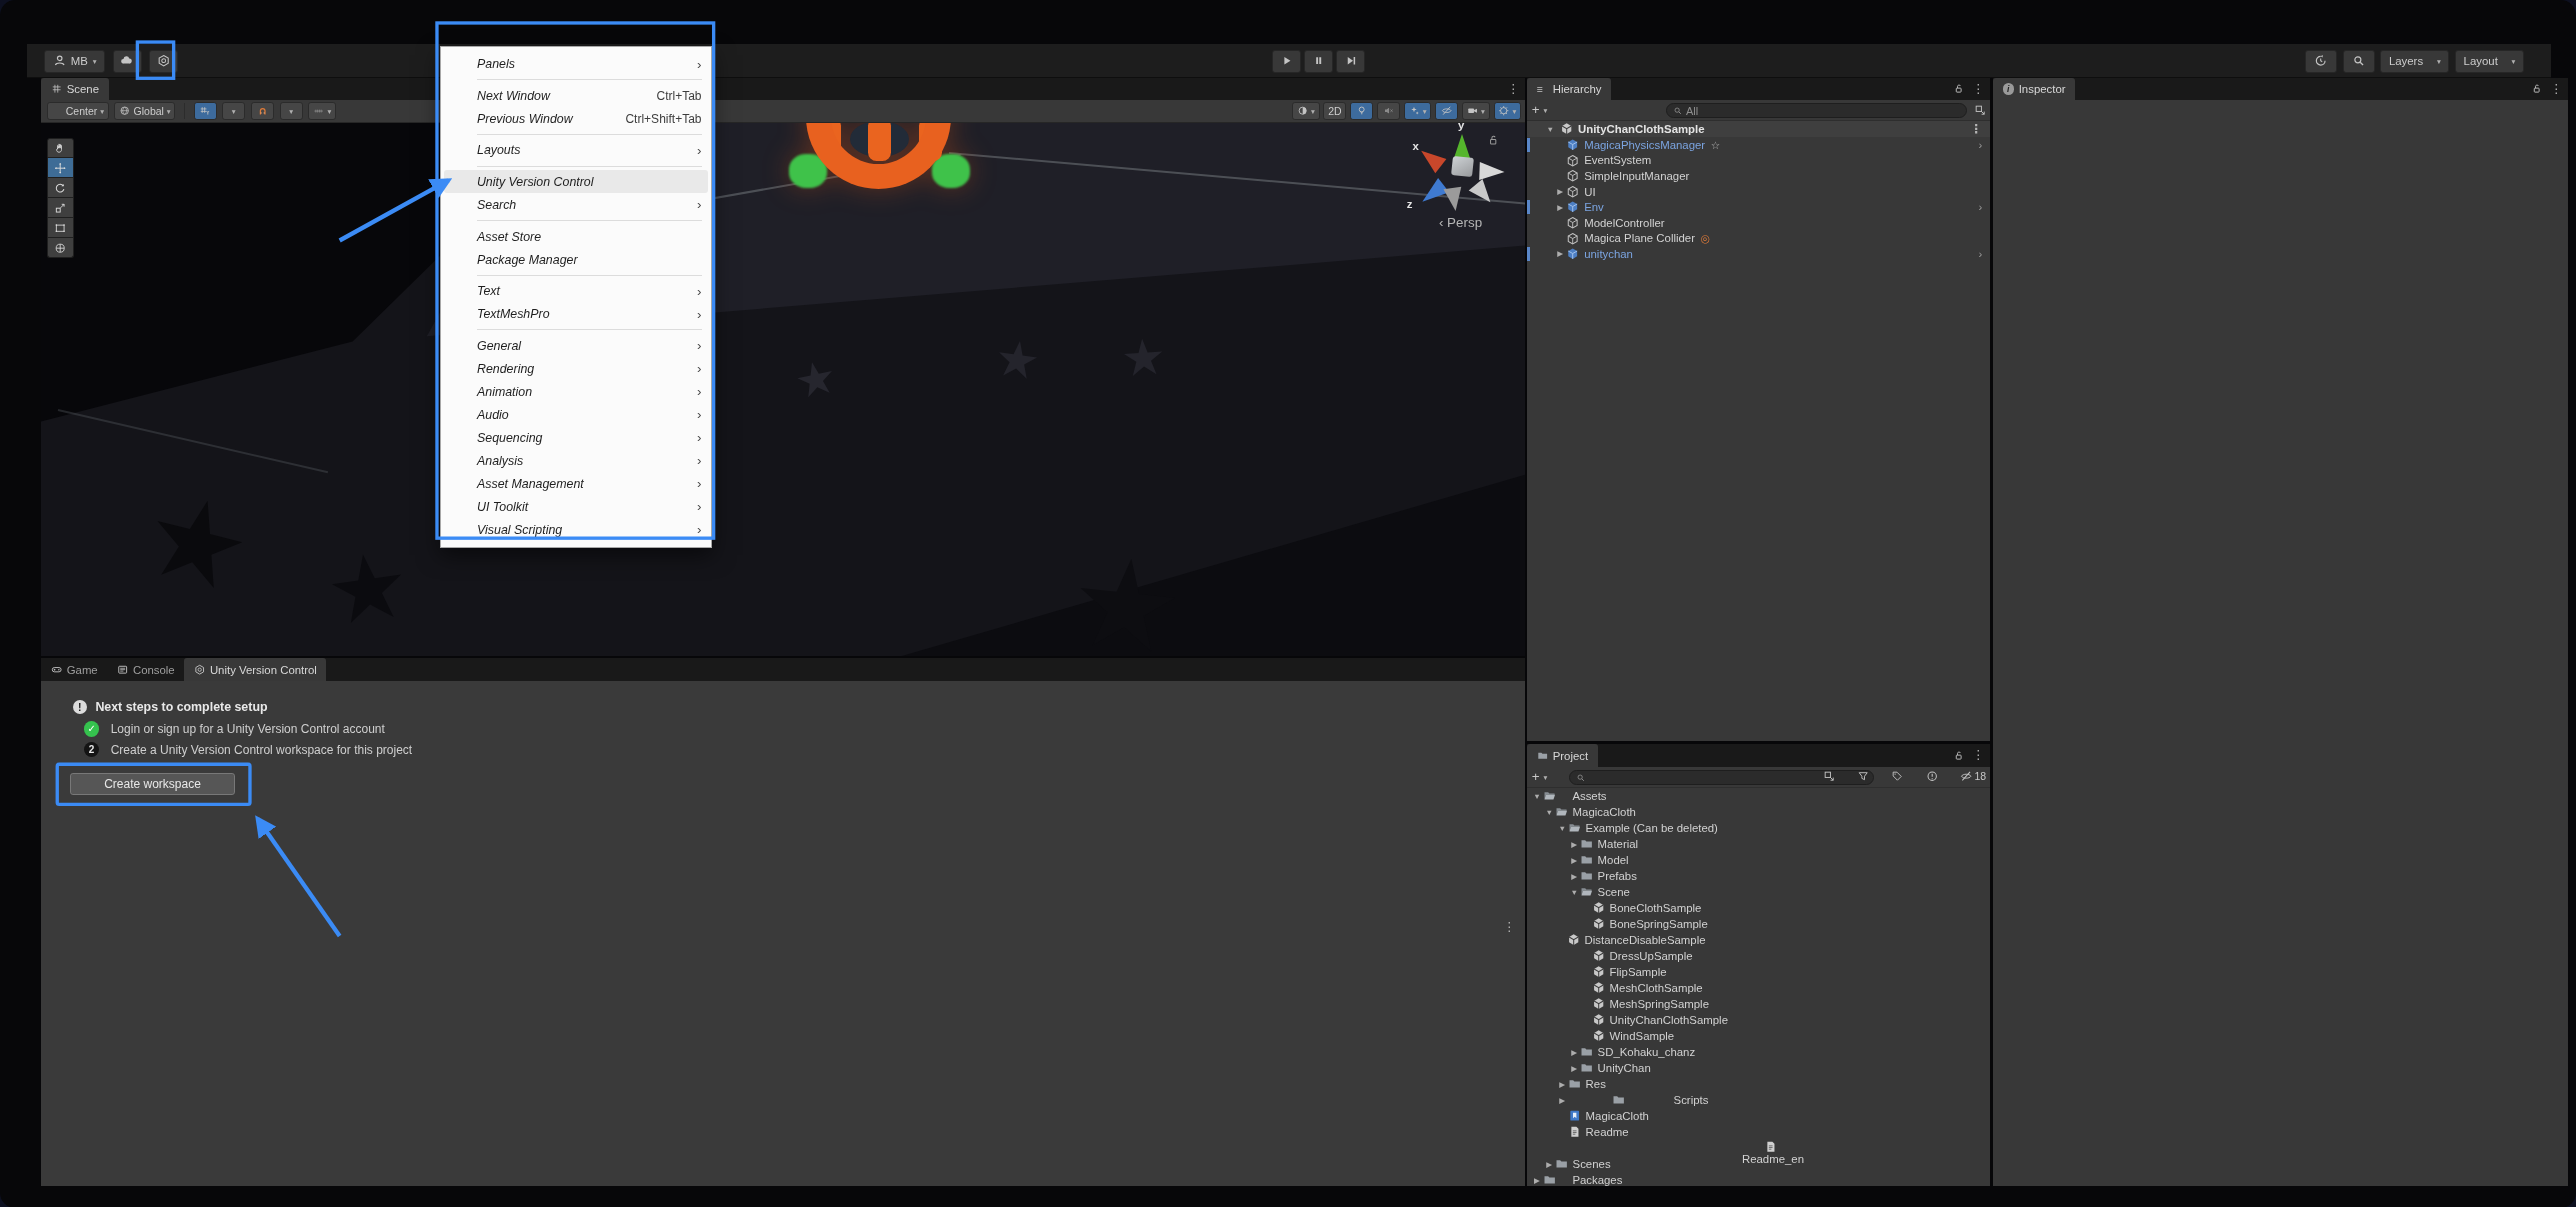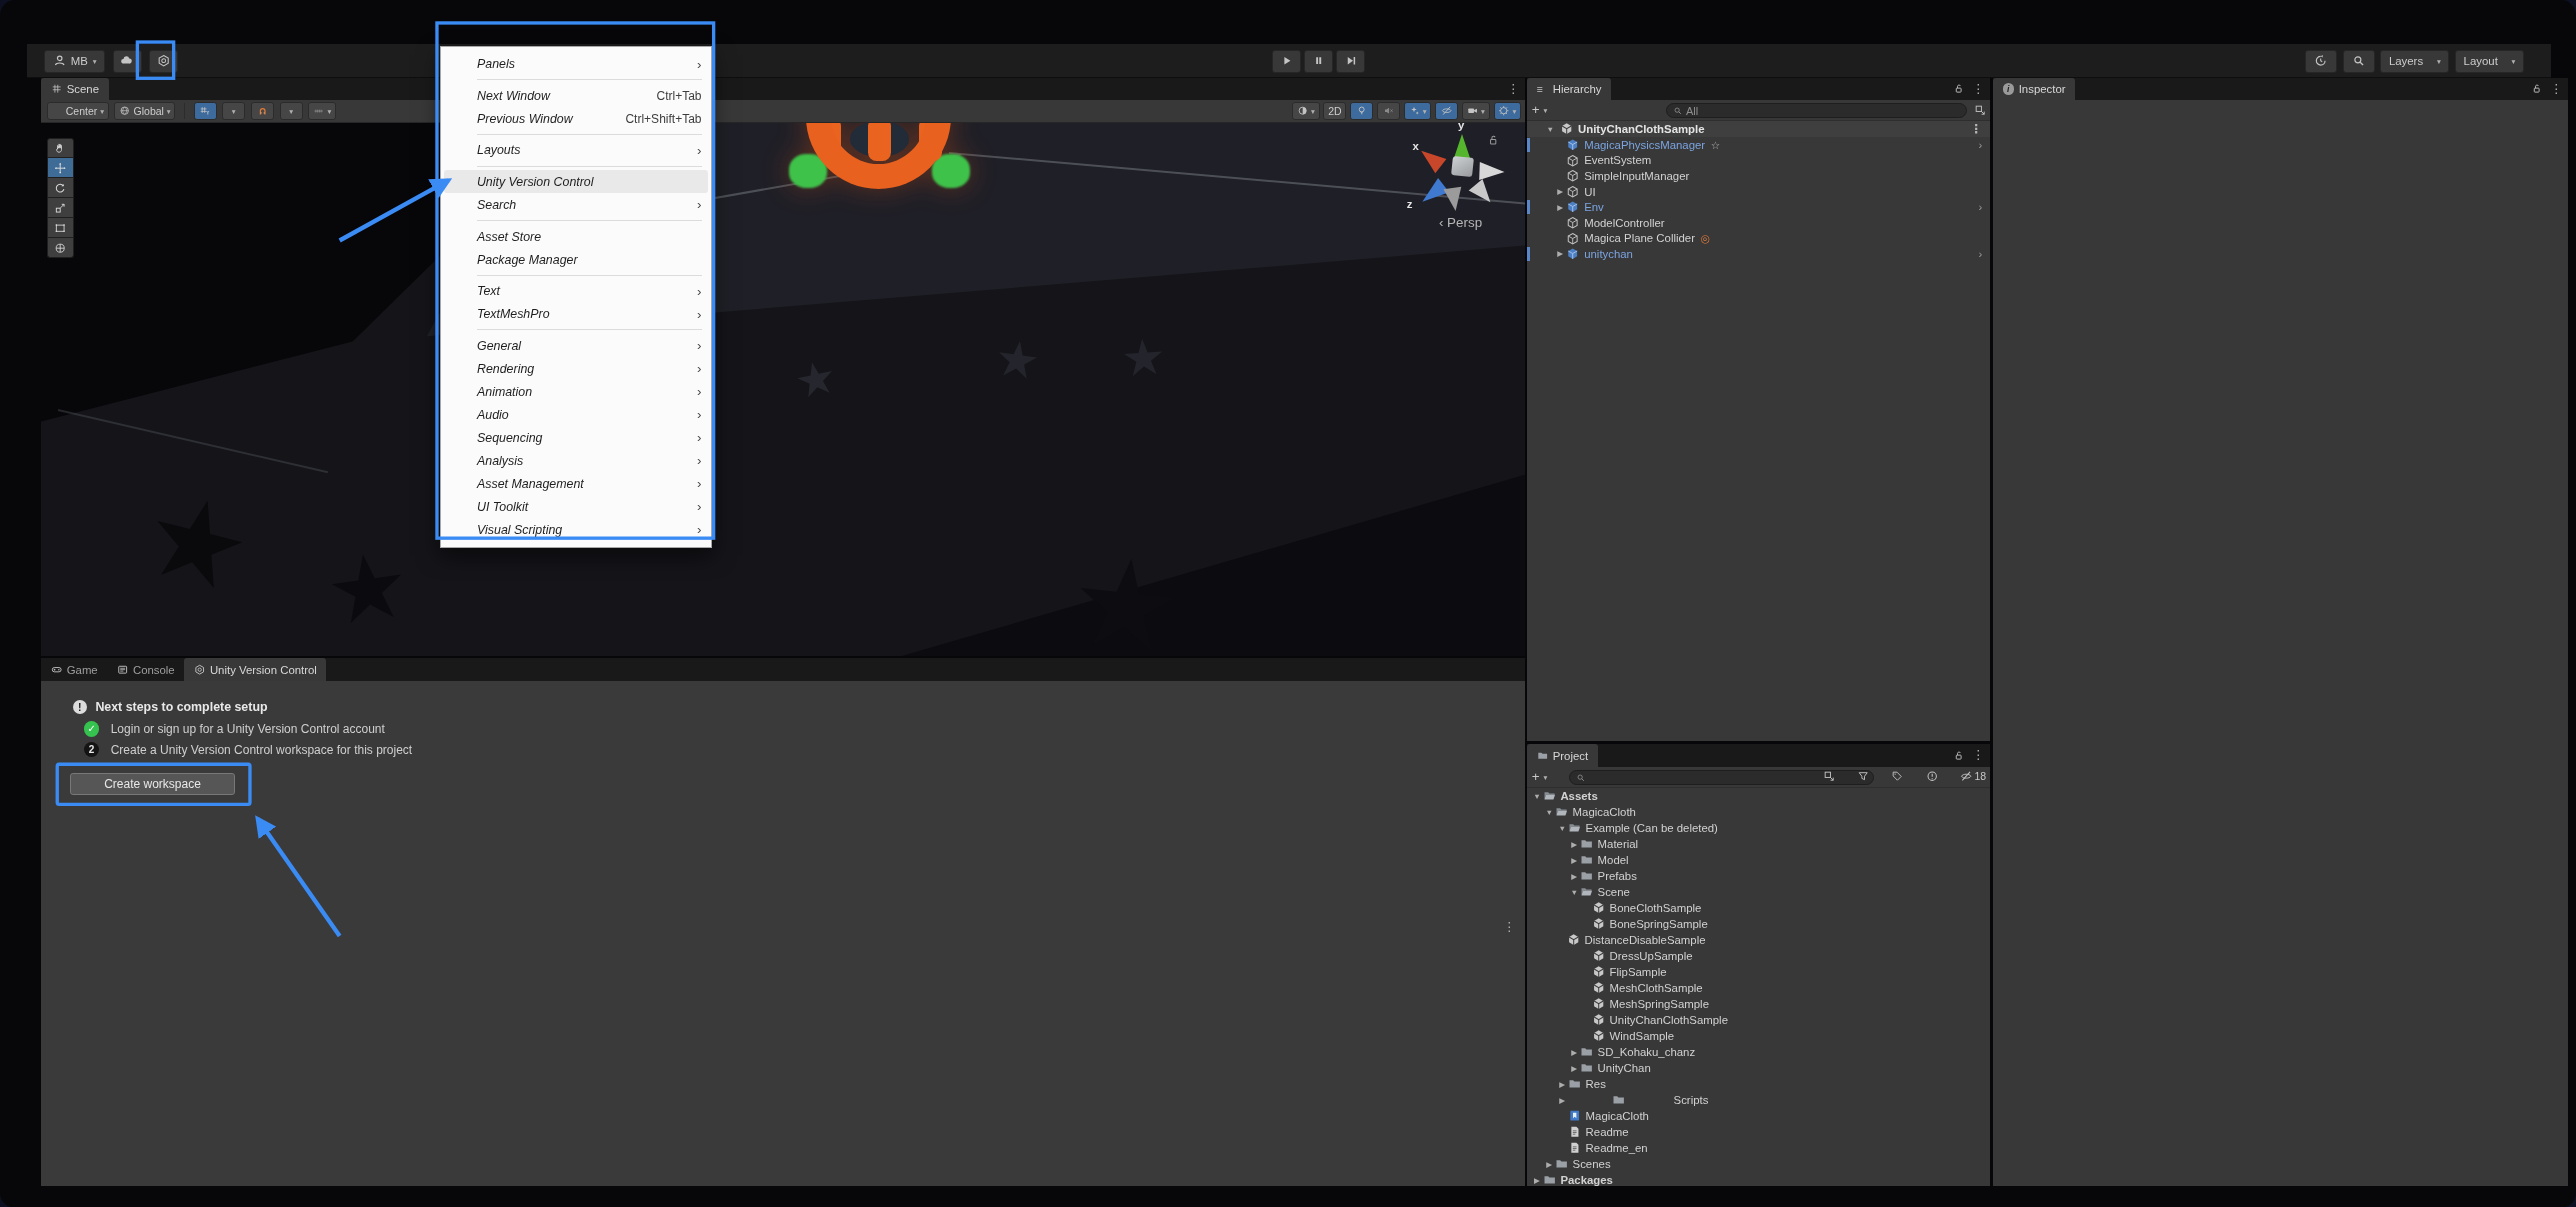--- a/index.html
+++ b/index.html
@@ -97,21 +97,21 @@
   .htgt{color:#e07b39;font-size:10.5px;margin-left:5.7px;}
   .hchev{position:absolute;right:7.6px;color:#9a9a9a;font-size:11.4px;}
   
   #proj{left:1527px;top:744px;width:463px;height:442px;}
   #proj .tabbar{height:23px;}
   #proj .search{left:42px;width:305px;top:2.9px;}
   .ptool-icons{position:absolute;right:3.8px;top:2.9px;display:flex;align-items:center;gap:22px;color:#bdbdbd;}
   .eye18{display:flex;align-items:center;gap:1.9px;font-size:10.5px;color:#c8c8c8;}
   .prow{display:flex;align-items:center;height:16px;font-size:11.4px;color:#d2d2d2;}
   .prow .ic{margin-right:3.8px;flex:none;}
-  .prow.bold .pname{font-weight:bold;}
+  .prow.bold .pname{font-weight:normal;margin-left:12px;}
   
   #insp{left:1993px;top:78px;width:575px;height:1108px;}
   .info-i{display:flex;align-items:center;justify-content:center;width:11.4px;height:11.4px;border-radius:50%;background:#9a9a9a;color:#222;font-size:8.6px;font-weight:bold;font-style:italic;}
   
   .dropdown{position:absolute;left:440px;top:46px;width:272px;background:#fbfbfb;border:1px solid #a8a8a8;box-shadow:0 7.6px 21px rgba(0,0,0,.55);padding:5.7px 0;z-index:40;}
   .mrow{display:flex;align-items:center;height:23px;padding:0 9.5px 0 36px;font-size:12.4px;color:#1f1f1f;}
   .mrow.hl{background:#e9e9e9;border-radius:2.9px;margin:0 2.9px;padding-left:33px;}
   .mrow.sep{height:8.6px;pointer-events:none;}
   .mrow.sep::after{content:"";display:block;width:100%;border-top:1px solid #dcdcdc;}
   .mlabel{flex:1;font-style:italic;}
@@ -879,21 +879,21 @@
           </svg>
           <span class="pname">MagicaCloth</span>
         </div>
         <div class="prow" style="padding-left: 29px;">
           <span class="tri"></span>
           <svg class="ic" viewBox="0 0 14 14" width="13.4" height="13.4">
             <use href="#sym-doc"></use>
           </svg>
           <span class="pname">Readme</span>
         </div>
-        <div class="prow" style="padding-left: 29px;">
+        <div class="prow" style="padding-left: 29px; flex-direction: column;">
           <span class="tri"></span>
           <svg class="ic" viewBox="0 0 14 14" width="13.4" height="13.4">
             <use href="#sym-doc"></use>
           </svg>
           <span class="pname">Readme_en</span>
         </div>
         <div class="prow arr-closed" style="padding-left: 16px;">
           <span class="tri"></span>
           <svg class="ic" viewBox="0 0 14 14" width="13.4" height="13.4">
             <use href="#sym-folder"></use>

